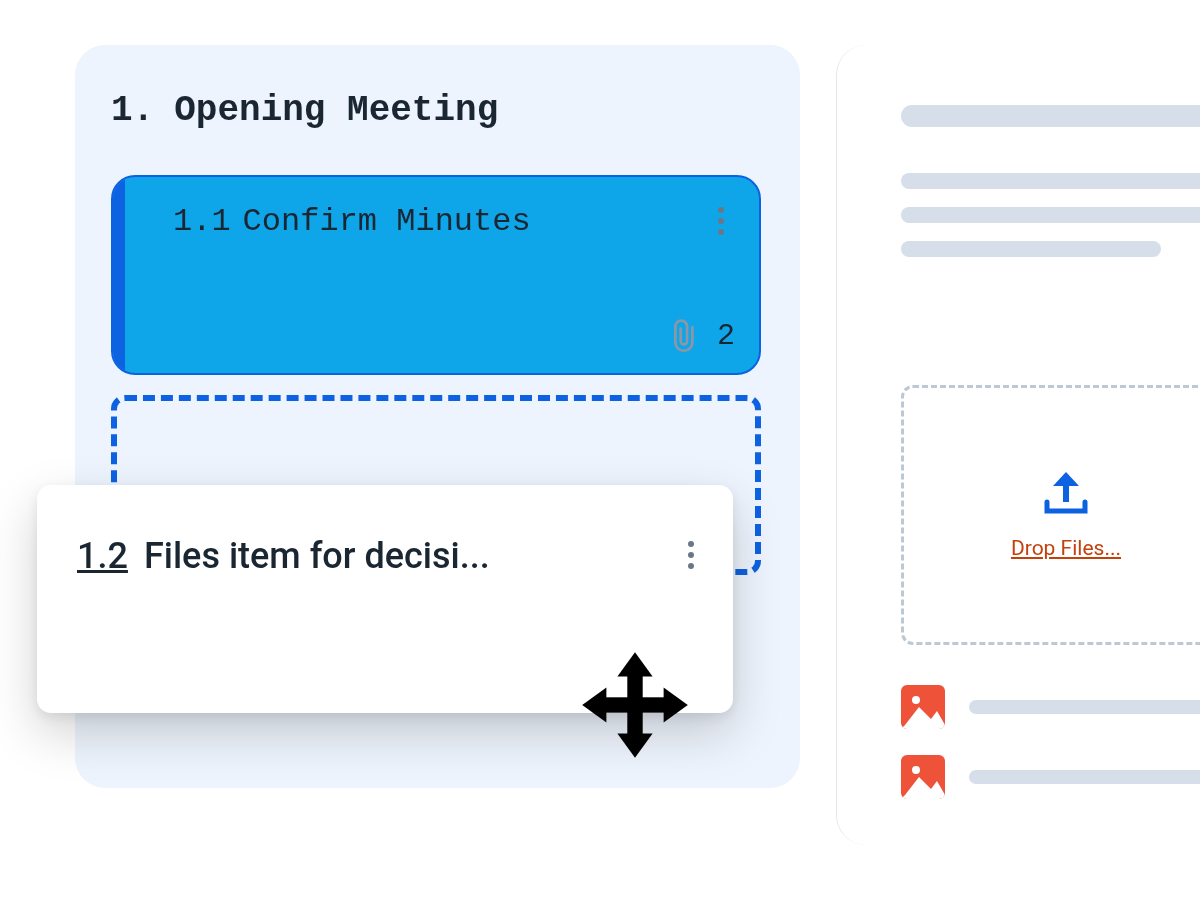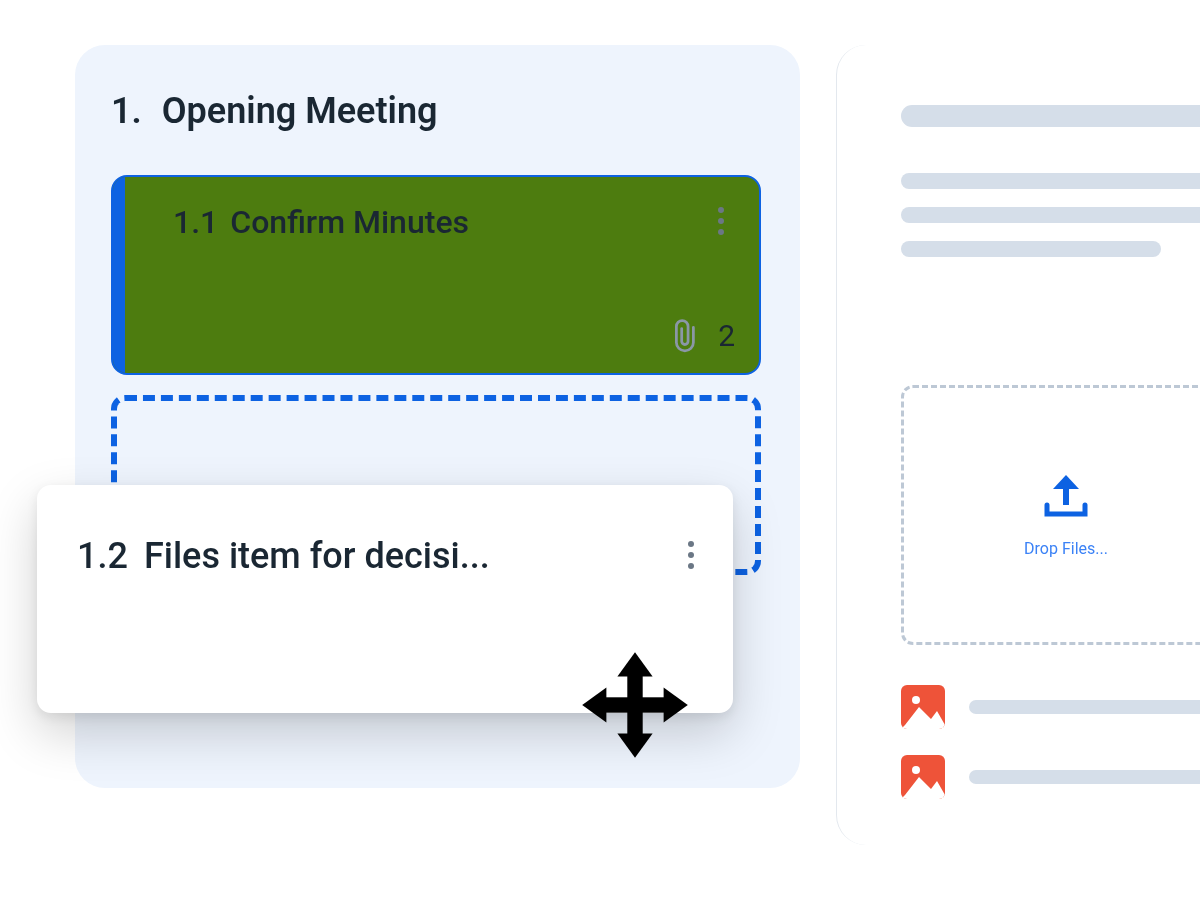--- a/index.html
+++ b/index.html
@@ -12,39 +12,40 @@
     overflow: hidden;
   }
   .agenda-panel {
     position: absolute;
     left: 75px;
     top: 45px;
     width: 725px;
     height: 743px;
     background: #EEF4FD;
     border-radius: 30px;
+    font-family: Liberation Mono, monospace;
   }
   .agenda-title {
     position: absolute;
     left: 36px;
     top: 45px;
     font-size: 36px;
     font-weight: 600;
     color: #1A2733;
   }
   .agenda-title .num { margin-right: 20px; }
   .subitem-card {
     position: absolute;
     left: 36px;
     top: 130px;
     width: 650px;
     height: 200px;
-    background: #4d7c0f;
+    background: #0ea5e9;
     border: 2px solid #0D62E2;
-    border-radius: 16px;
+    border-radius: 24px;
     overflow: hidden;
   }
   .subitem-card .accent {
     position: absolute;
     left: 0; top: 0; bottom: 0;
     width: 12px;
     background: #0D62E2;
   }
   .subitem-title {
     position: absolute;
@@ -107,21 +108,21 @@
     box-shadow: 0 20px 50px rgba(0,0,0,0.18), 0 4px 12px rgba(0,0,0,0.08);
   }
   .drag-title {
     position: absolute;
     left: 40px;
     top: 50px;
     font-size: 36px;
     font-weight: 500;
     color: #1A2733;
   }
-  .drag-title .snum { margin-right: 16px; }
+  .drag-title .snum { margin-right: 16px; text-decoration: underline; }
   .drag-card .more-dots {
     right: 28px;
     top: 56px;
   }
   .move-cursor {
     position: absolute;
     left: 580px;
     top: 650px;
     width: 110px;
     height: 110px;
@@ -154,22 +155,23 @@
     border: 3px dashed #BDC8D5;
     border-radius: 12px;
     display: flex;
     flex-direction: column;
     align-items: center;
     justify-content: center;
     gap: 20px;
   }
   .upload-icon { width: 50px; height: 46px; }
   .dropzone .label {
-    font-size: 16px;
-    color: #3b82f6;
+    font-size: 21px;
+    color: #c2410c;
+    text-decoration: underline;
   }
   .file-row {
     position: absolute;
     left: 64px;
     display: flex;
     align-items: center;
     gap: 24px;
   }
   .file-thumb {
     width: 44px; height: 44px;

